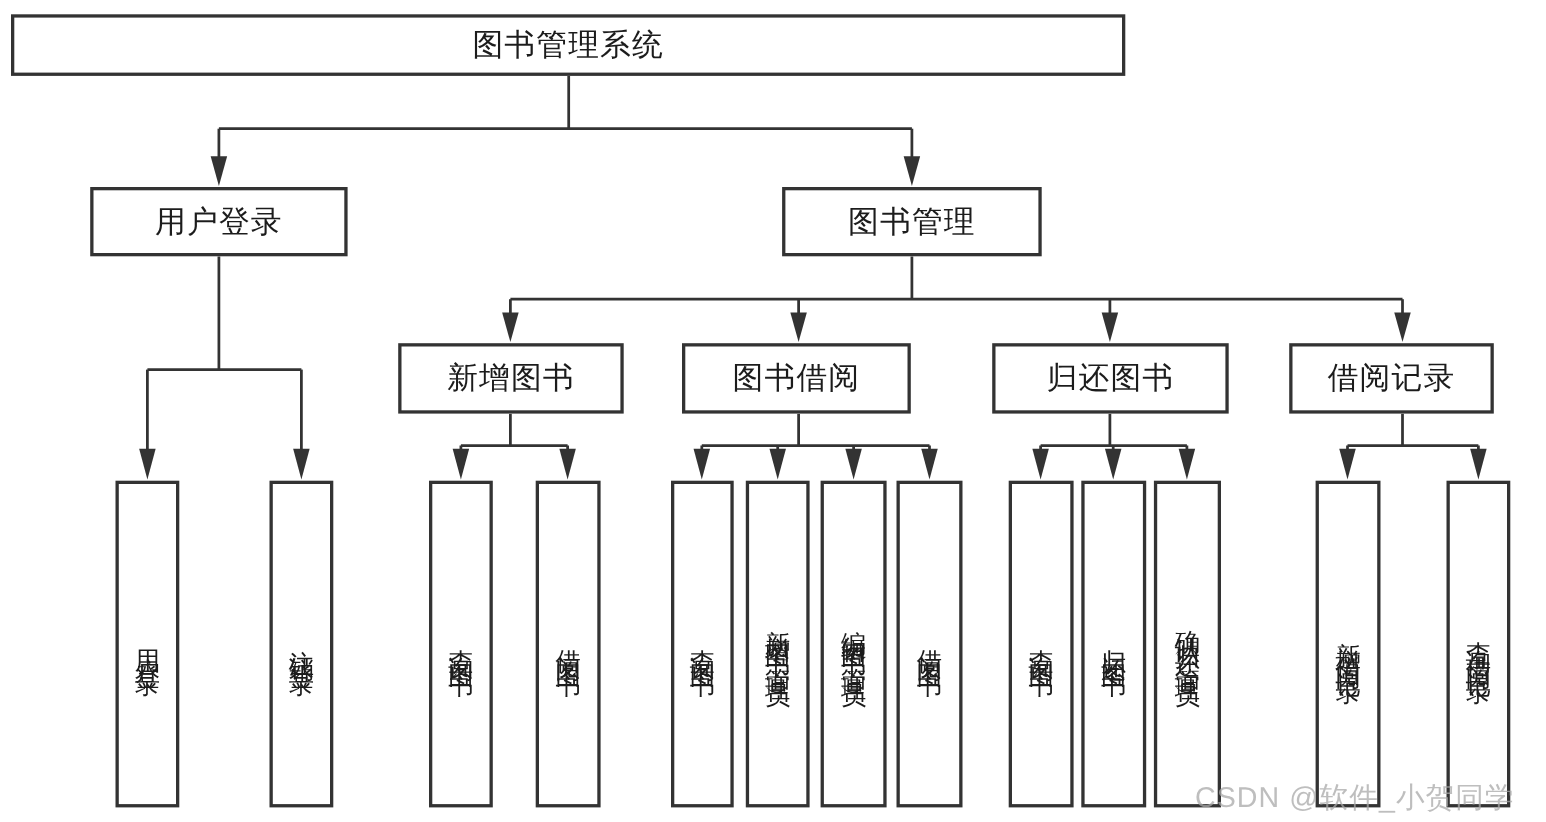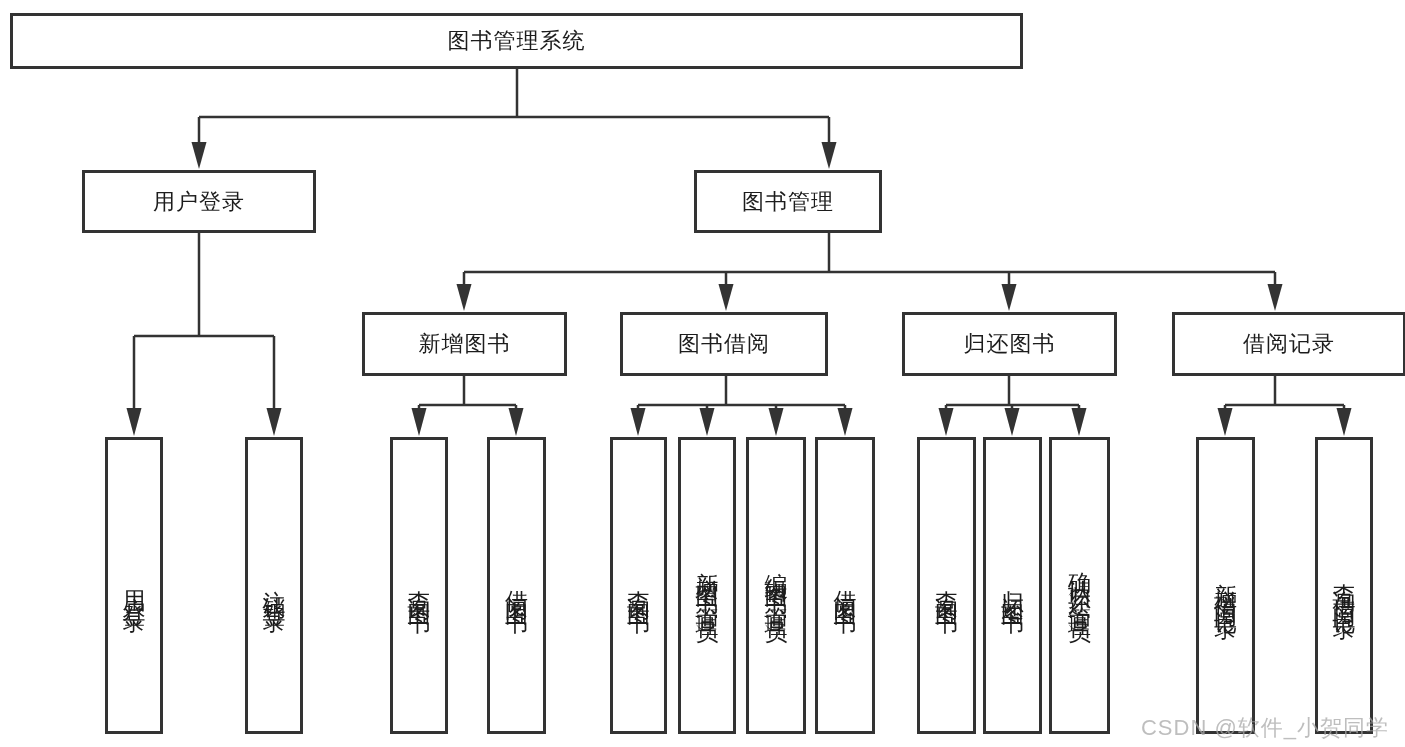--- a/index.html
+++ b/index.html
@@ -14,35 +14,35 @@
   svg.connectors path{stroke:#333333;stroke-width:2.5;fill:none;}
   svg.connectors polygon{fill:#333333;stroke:none;}
   .node{
     position:absolute;
     box-sizing:border-box;
     background:#ffffff;
     border:3px solid #333333;
     display:flex;align-items:center;justify-content:center;
     color:#1c1c1c;
     z-index:2;
-    font-size:22px;
+    font-size:28px;
     letter-spacing:1px;
     text-align:center;
   }
   .node.leaf{
     writing-mode:vertical-rl;
     text-orientation:mixed;
     font-size:23px;
     letter-spacing:7px;
     line-height:1;
   }
   .watermark{
     position:absolute;
-    right:16px;bottom:4px;
-    font-size:22px;
+    right:28px;bottom:4px;
+    font-size:26px;
     color:rgba(168,168,168,0.75);
     letter-spacing:1px;
     z-index:5;
     white-space:nowrap;
   }
 </style>
 </head>
 <body>
 
 <div class="canvas">
@@ -109,34 +109,34 @@
     <polygon points="1344,436 1336.5,408 1351.5,408"></polygon>
   </svg>
 
   <div class="node" style="left:10px;top:13px;width:1013px;height:56px">
     <span>图书管理系统</span>
   </div>
 
   <div class="node" style="left:82px;top:170px;width:234px;height:63px">
     <span>用户登录</span>
   </div>
-  <div class="node" style="left:694px;top:170px;width:188px;height:63px">
+  <div class="node" style="left:711px;top:170px;width:236px;height:63px">
     <span>图书管理</span>
   </div>
 
   <div class="node" style="left:362px;top:312px;width:205px;height:64px">
     <span>新增图书</span>
   </div>
   <div class="node" style="left:620px;top:312px;width:208px;height:64px">
     <span>图书借阅</span>
   </div>
   <div class="node" style="left:902px;top:312px;width:215px;height:64px">
     <span>归还图书</span>
   </div>
-  <div class="node" style="left:1172px;top:312px;width:234px;height:64px">
+  <div class="node" style="left:1172px;top:312px;width:186px;height:64px">
     <span>借阅记录</span>
   </div>
 
   <div class="node leaf" style="left:105px;top:437px;width:58px;height:297px">
     <span>用户登录</span>
   </div>
   <div class="node leaf" style="left:245px;top:437px;width:58px;height:297px">
     <span>注销登录</span>
   </div>
 

